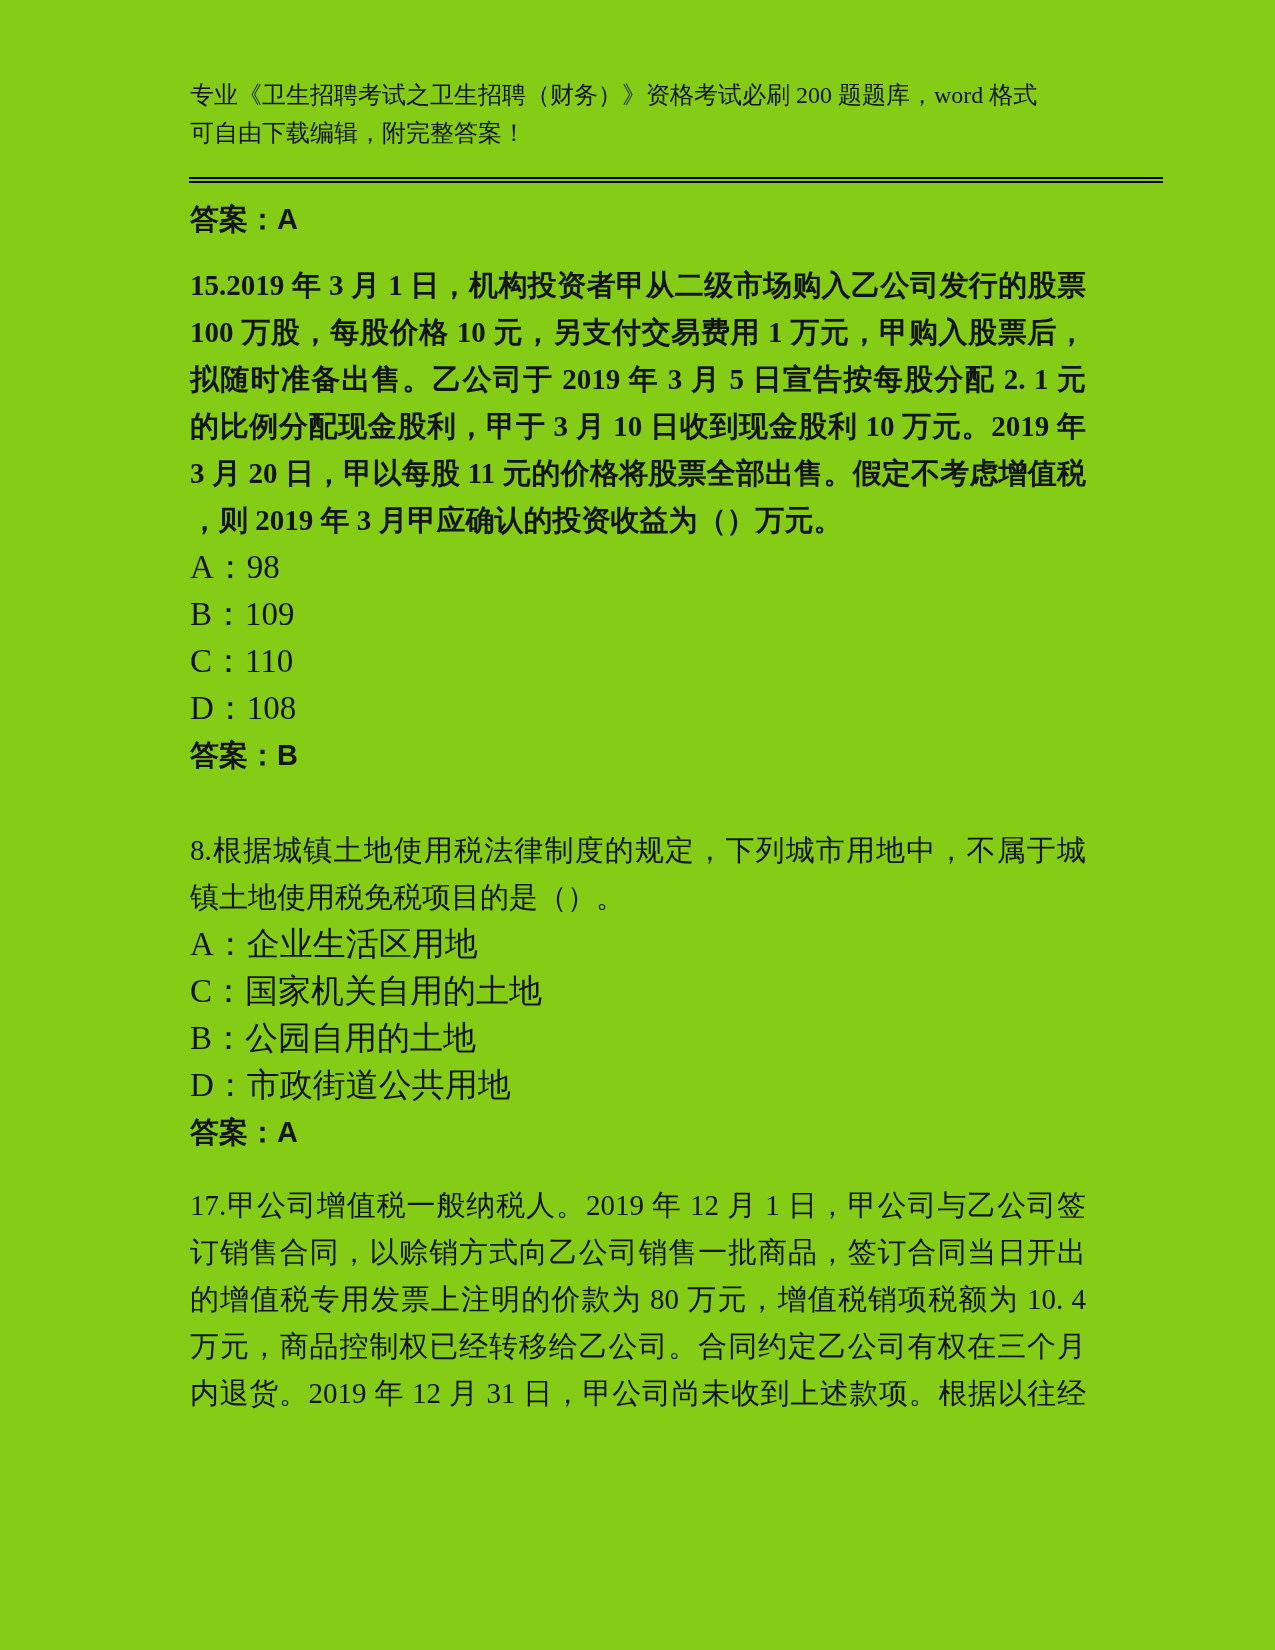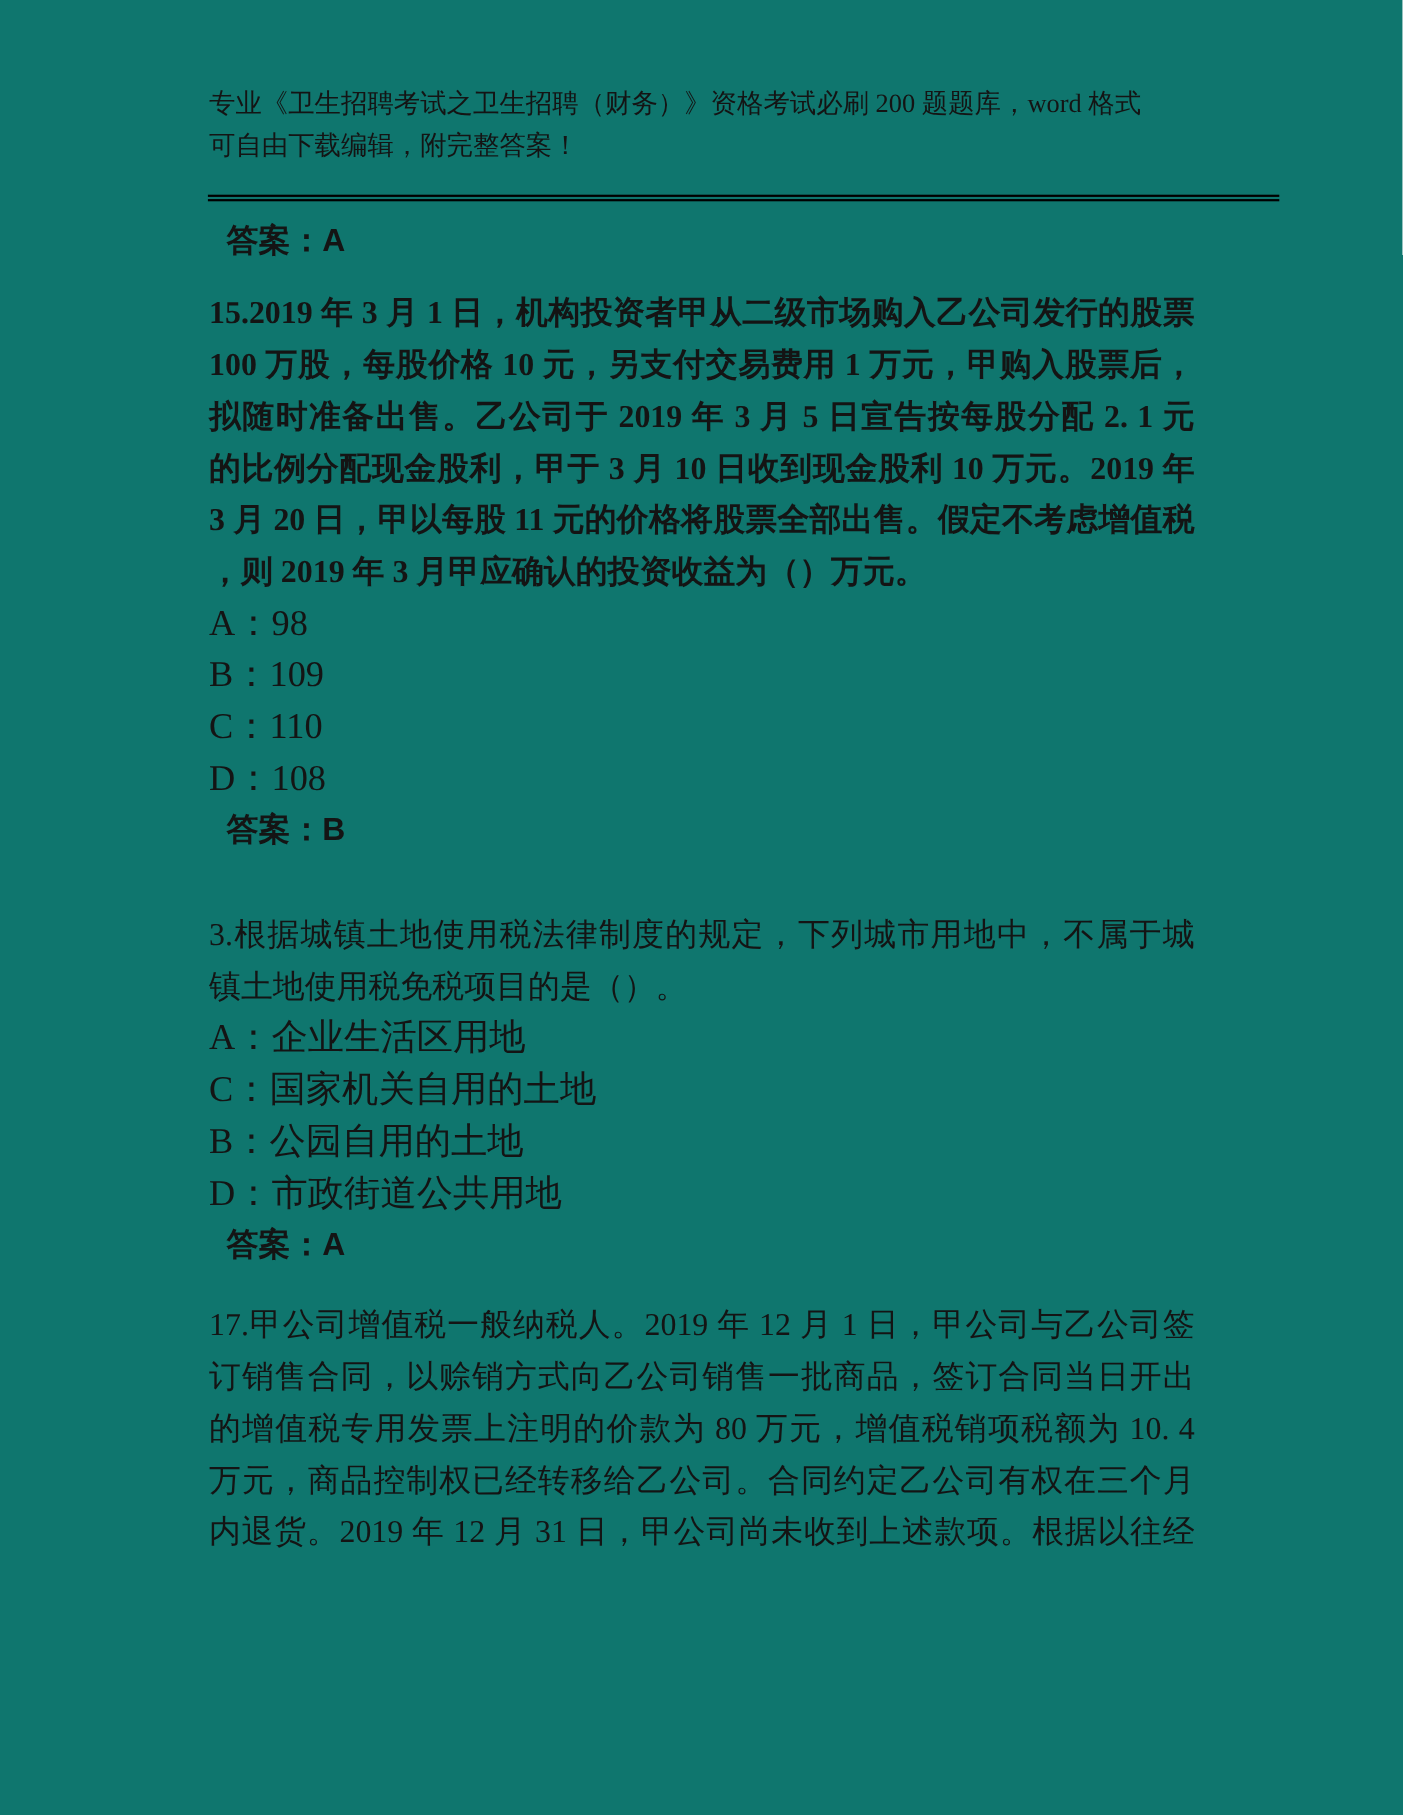--- a/index.html
+++ b/index.html
@@ -1,20 +1,20 @@
 <!DOCTYPE html>
 <html><head>
 <meta charset="utf-8">
 <style>
   html, body { margin: 0; padding: 0; background: #ffffff; }
   .page {
     position: relative;
     width: 1275px;
     height: 1650px;
-    background: #0f766e;
+    background: #84cc16;
     overflow: hidden;
     font-family: "Liberation Serif", "DejaVu Serif", serif;
     color: #141414;
   }
   .header-block {
     position: absolute;
     left: 190px;
     top: 76px;
     width: 975px;
   }
@@ -47,21 +47,20 @@
   }
   .opt {
     font-size: 33px;
     line-height: 47px;
   }
   .ans {
     font-size: 29px;
     line-height: 47px;
     font-weight: 700;
     font-family: "Liberation Sans", "DejaVu Sans", sans-serif;
-    margin-left: 16px;
   }
   .para-q15 { margin-top: 19px; font-weight: bold; }
   .para-q16 { margin-top: 48px; }
   .para-q17 { margin-top: 26px; }
 </style>
 </head>
 <body>
 
 <div class="page">
 
@@ -84,21 +83,21 @@
       <div class="line j">3 月 20 日，甲以每股 11 元的价格将股票全部出售。假定不考虑增值税</div>
       <div class="line">，则 2019 年 3 月甲应确认的投资收益为（）万元。</div>
     </div>
     <div class="opt">A：98</div>
     <div class="opt">B：109</div>
     <div class="opt">C：110</div>
     <div class="opt">D：108</div>
     <div class="ans">答案：B</div>
 
     <div class="para-q16">
-      <div class="line j">3.根据城镇土地使用税法律制度的规定，下列城市用地中，不属于城</div>
+      <div class="line j">8.根据城镇土地使用税法律制度的规定，下列城市用地中，不属于城</div>
       <div class="line">镇土地使用税免税项目的是（）。</div>
     </div>
     <div class="opt">A：企业生活区用地</div>
     <div class="opt">C：国家机关自用的土地</div>
     <div class="opt">B：公园自用的土地</div>
     <div class="opt">D：市政街道公共用地</div>
     <div class="ans">答案：A</div>
 
     <div class="para-q17">
       <div class="line j">17.甲公司增值税一般纳税人。2019 年 12 月 1 日，甲公司与乙公司签</div>

